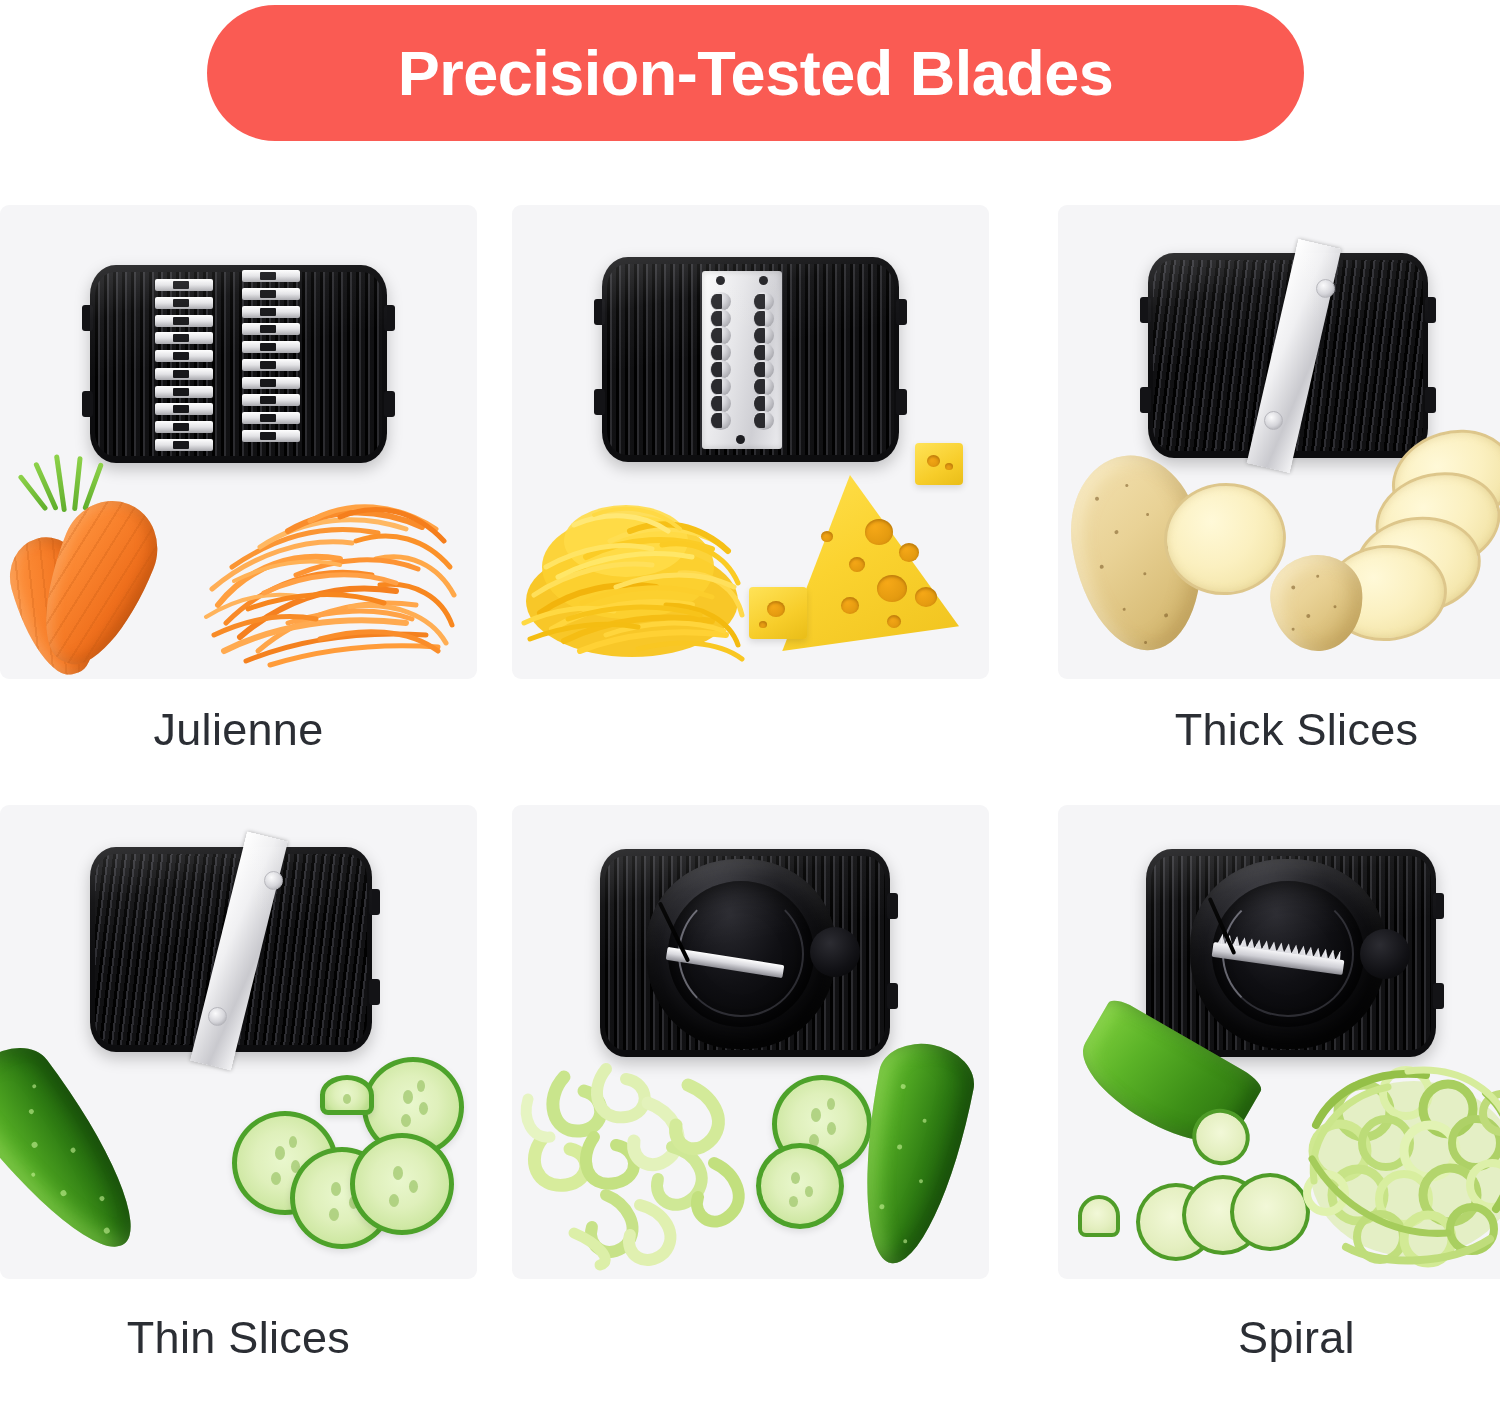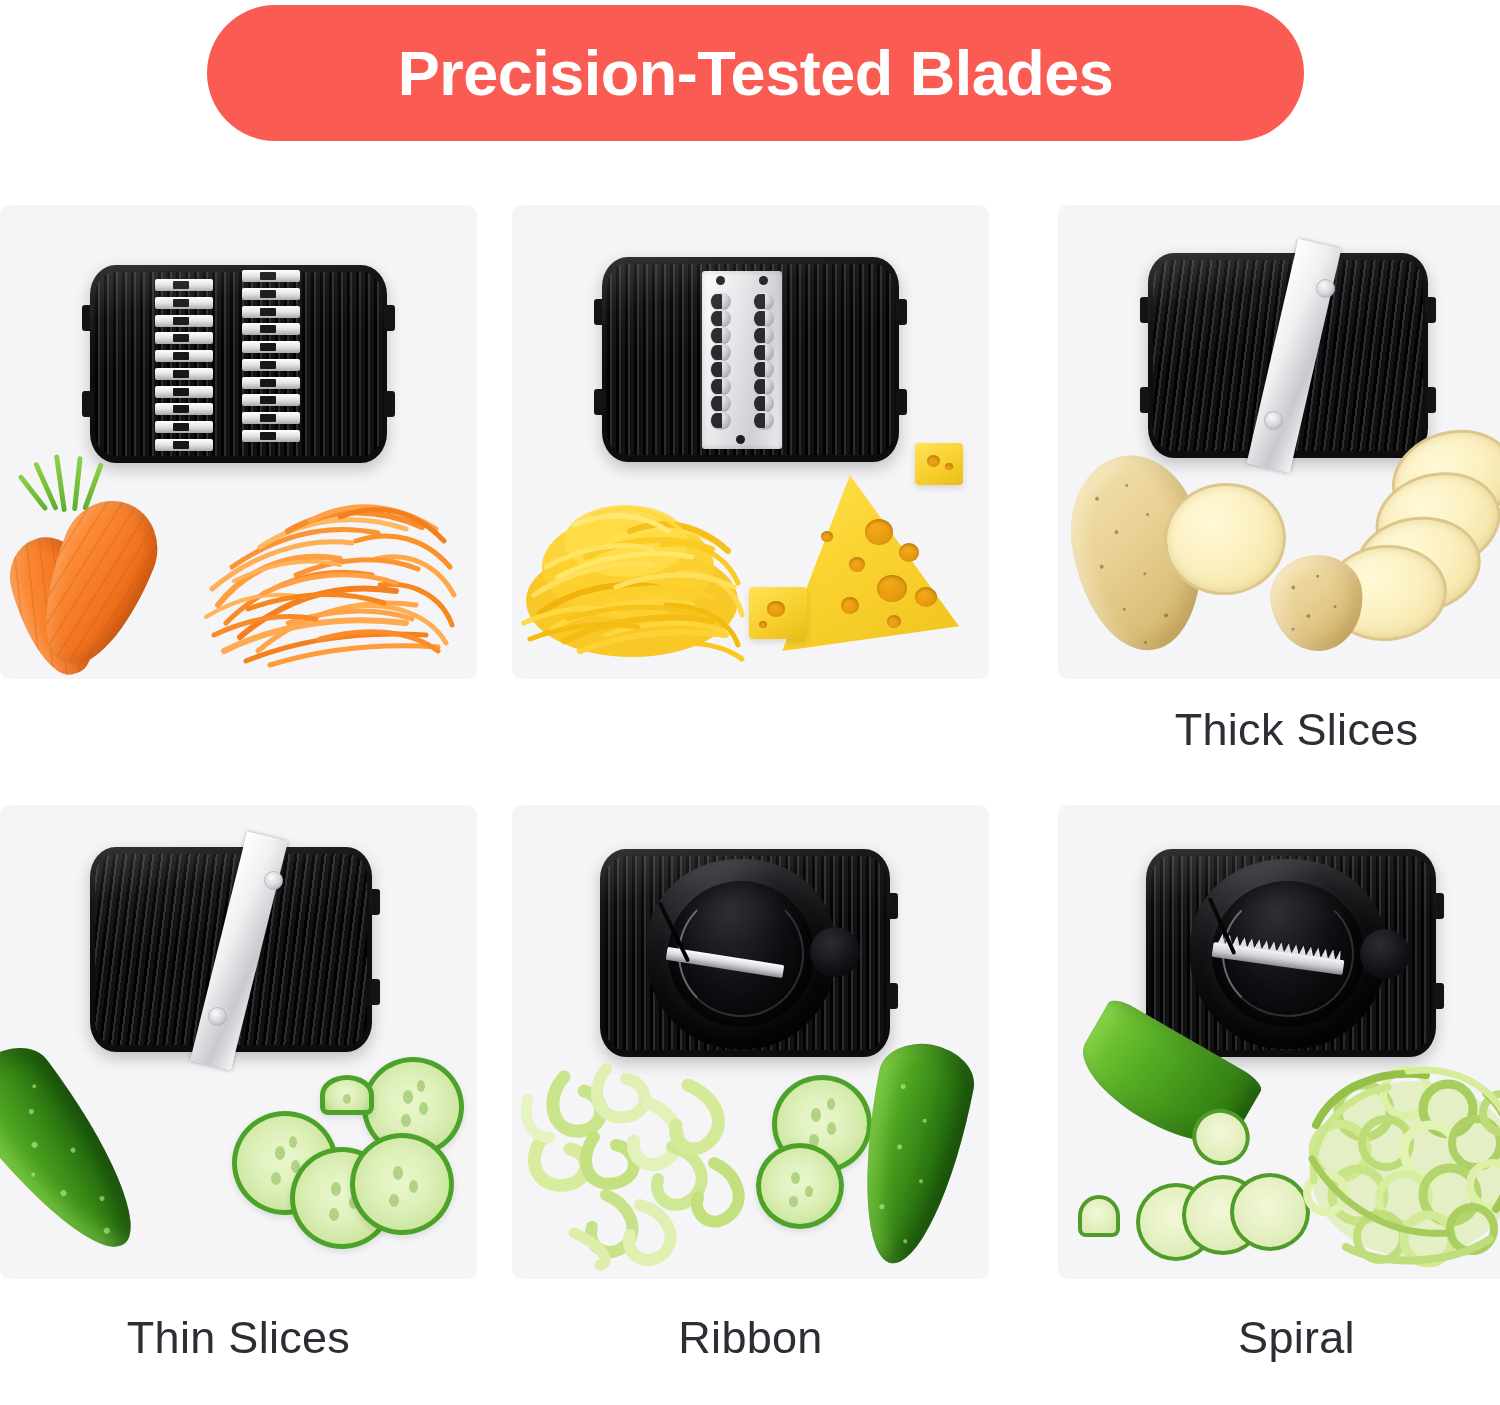--- a/index.html
+++ b/index.html
@@ -472,20 +472,21 @@
               <path d="M64 138 C 106 118, 154 114, 196 128" stroke="#ffa045" stroke-width="5"></path>
               <path d="M48 154 C 92 138, 140 134, 184 148" stroke="#f7861e" stroke-width="5"></path>
               <path d="M34 126 C 70 108, 108 102, 140 110" stroke="#ffb257" stroke-width="4"></path>
               <path d="M120 184 C 164 172, 208 174, 238 196" stroke="#fa8d2a" stroke-width="5"></path>
               <path d="M88 168 C 130 154, 176 152, 212 164" stroke="#ffa347" stroke-width="5"></path>
               <path d="M14 180 C 48 164, 84 158, 116 164" stroke="#f88b27" stroke-width="5"></path>
             </g>
           </svg>
 
         </div>
+        <div class="card-label">Julienne</div>
       </div>
 
       <div class="cell c1">
         <div class="card">
 
           <div class="blade" style="left:90px; top:52px; width:297px; height:205px;">
             <div class="ribs"></div>
 
             <div class="grater-plate" style="left:100px; top:14px; width:80px; height:178px;">
               <div class="gr-screw" style="left:14px; top:5px;"></div>
@@ -751,21 +752,20 @@
           <div class="cuke-body" style="left:352px; top:238px; width:96px; height:222px; transform:rotate(11deg);">
             <div class="cuke-bump" style="left:24px; top:44px;  width:5px; height:5px;"></div>
             <div class="cuke-bump" style="left:52px; top:74px;  width:4px; height:4px;"></div>
             <div class="cuke-bump" style="left:32px; top:104px; width:5px; height:5px;"></div>
             <div class="cuke-bump" style="left:60px; top:134px; width:4px; height:4px;"></div>
             <div class="cuke-bump" style="left:26px; top:166px; width:5px; height:5px;"></div>
             <div class="cuke-bump" style="left:56px; top:196px; width:4px; height:4px;"></div>
           </div>
 
         </div>
-        <div class="card-label">Ribbon</div>
       </div>
 
       <div class="cell c2">
         <div class="card">
 
           <div class="blade" style="left:88px; top:44px; width:290px; height:208px;">
             <div class="ribs"></div>
 
             <div class="rotary" style="left:44px; top:10px; width:196px; height:190px;">
               <div class="rotary-inner">

